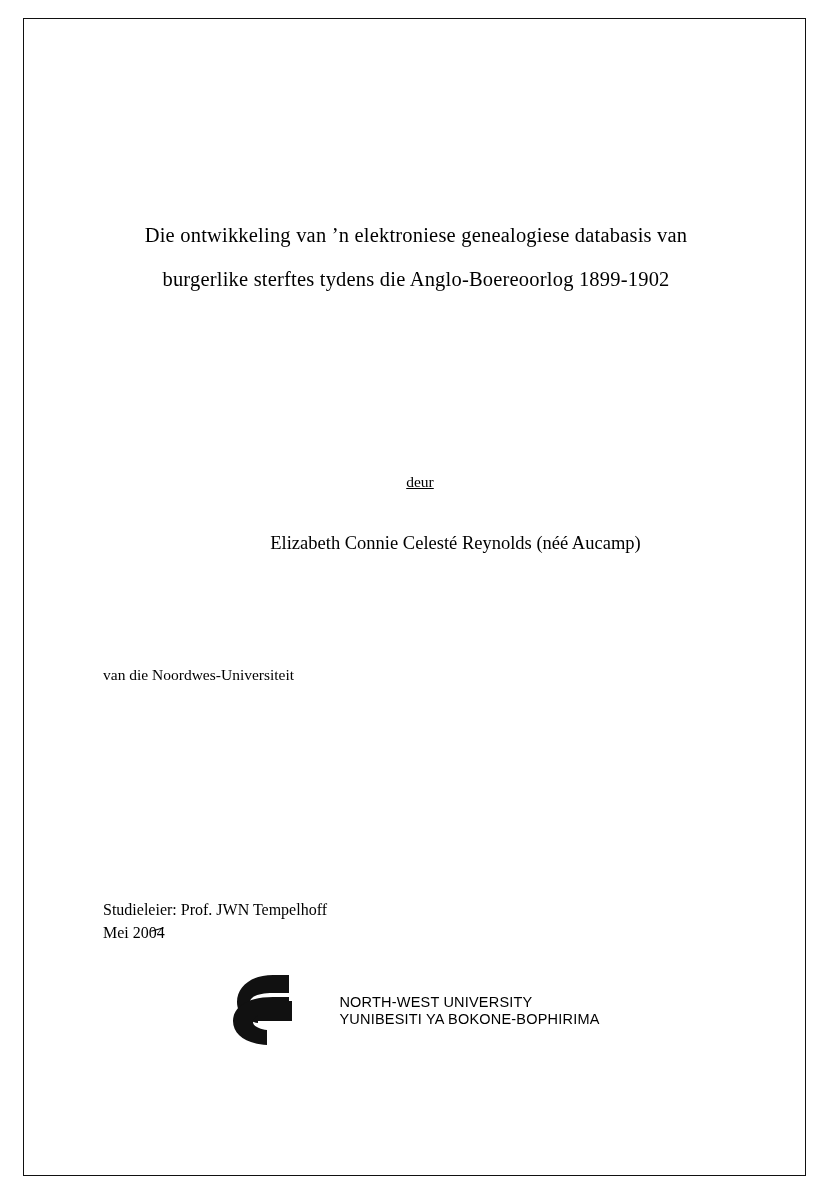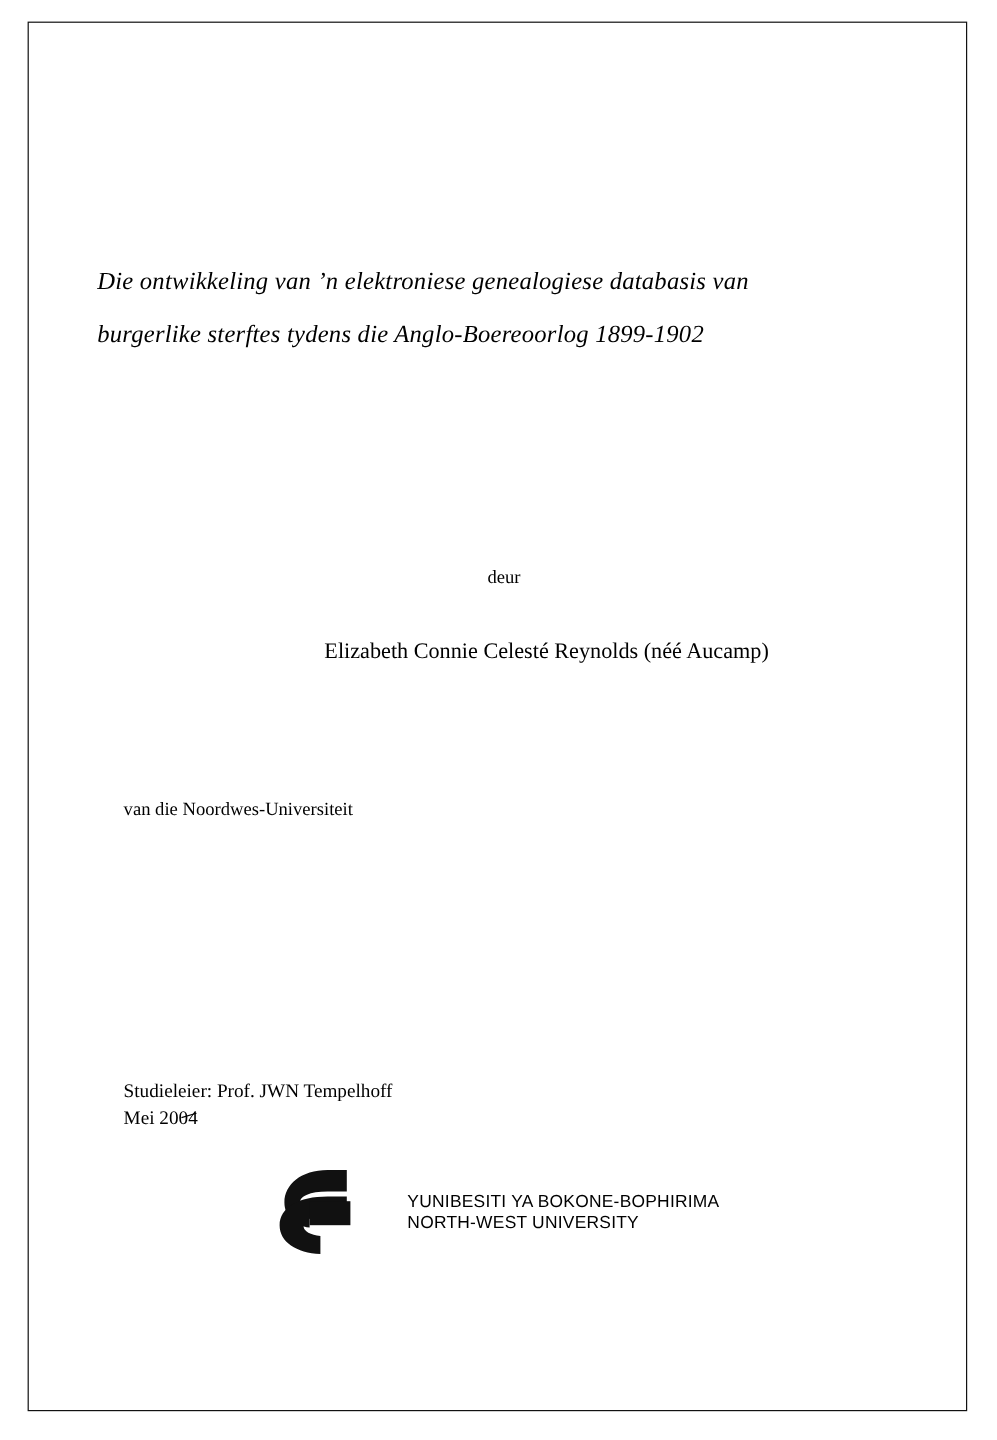--- a/index.html
+++ b/index.html
@@ -40,36 +40,37 @@
     height: 1158px;
     box-sizing: border-box;
     padding: 0;
   }
 
   .title-block {
     position: absolute;
     top: 195px;
     left: 58px;
     width: 670px;
-    font-style: italic;
+    text-align: center;
   }
   .title-line {
     font-size: 20.5px;
     line-height: 44px;
     letter-spacing: 0.2px;
     white-space: nowrap;
   }
 
   .byline-label {
     position: absolute;
     top: 455px;
     left: 0;
     width: 794px;
     text-align: center;
     font-size: 15.5px;
+    text-decoration: underline;
   }
 
   .author {
     position: absolute;
     top: 515px;
     left: 0;
     width: 783px;
     text-align: center;
     font-size: 18.5px;
     padding-left: 41px;
@@ -177,20 +178,20 @@
         <div class="logo-mark">
           <svg width="104" height="74" viewBox="0 0 104 74" xmlns="http://www.w3.org/2000/svg" aria-hidden="true">
             <g fill="#111111">
               <path d="M44 2 C22 2 8 14 8 29 C8 40 16 48 29 50 L29 36 C24 35 21 32 21 29 C21 24 29 20 44 20 L60 20 L60 2 Z"></path>
               <path d="M60 24 L60 40 L44 40 C31 40 24 44 24 49 C24 53 30 56 38 57 L38 72 C18 71 4 62 4 48 C4 33 20 24 44 24 Z" transform="translate(0,0)"></path>
               <rect x="29" y="28" width="34" height="20"></rect>
             </g>
           </svg>
         </div>
         <div class="logo-text">
+          <div>NORTH-WEST UNIVERSITY</div>
           <div>YUNIBESITI YA BOKONE-BOPHIRIMA</div>
-          <div>NORTH-WEST UNIVERSITY</div>
         </div>
       </div>
     </div>
 
   </div>
 </div>
 
 </body></html>

